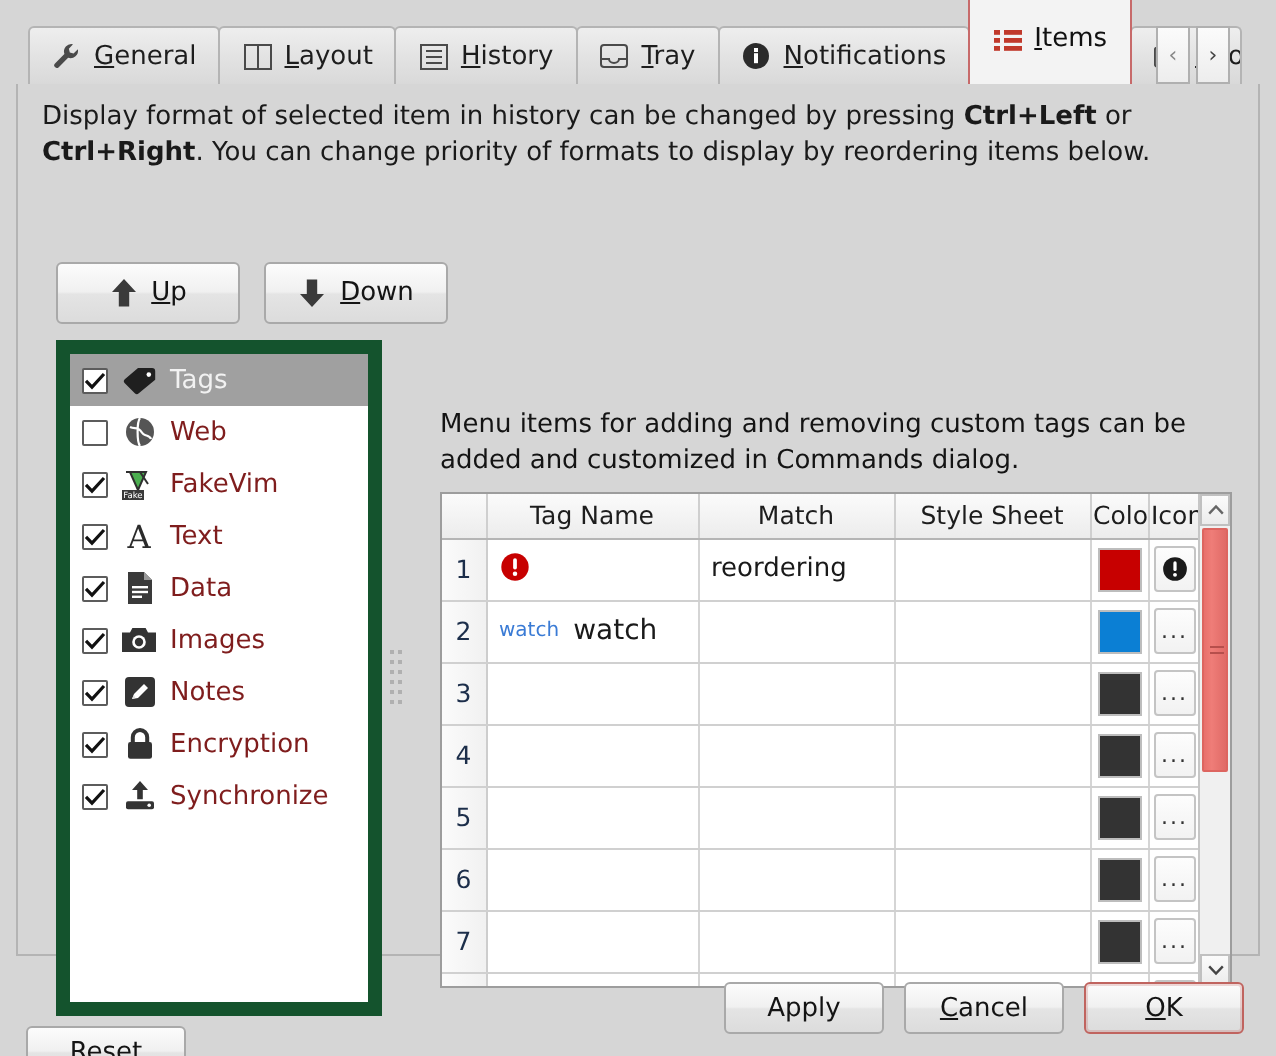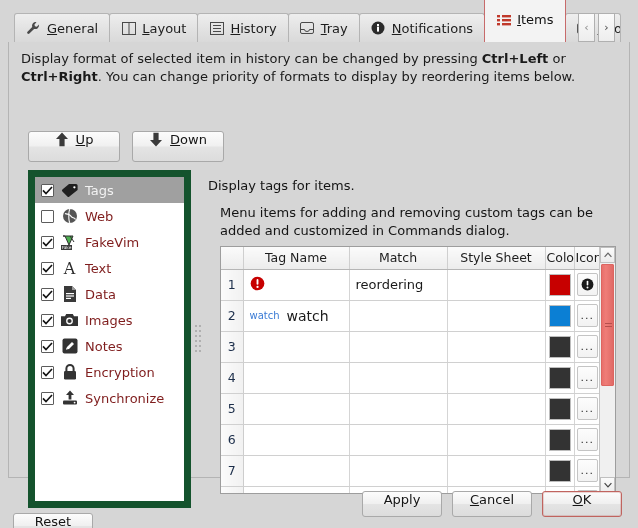--- a/index.html
+++ b/index.html
@@ -107,20 +107,21 @@
 
   
   .btn {
     box-sizing: border-box;
     background: linear-gradient(to bottom,#fcfcfc 0%, #f0f0f0 48%, #e4e4e4 52%, #dcdcdc 100%);
     border: 1px solid #a9a9a9;
     border-radius: 3px;
     font-size: 13px;
     color: #141414;
     display: inline-flex;
+    align-items: center;
     justify-content: center;
     gap: 7px;
     cursor: default;
   }
   .btn u { text-decoration: underline; }
   .updown {
     position: absolute;
     left: 19px; top: 89px;
     display: flex;
     gap: 12px;
@@ -657,21 +658,20 @@
             <i></i>
             <i></i>
             <i></i>
             <i></i>
             <i></i>
             <i></i>
         </div>
       </div>
 
       <div class="rpane">
-        <div class="rp-title">Display tags for items.</div>
         <div class="rp-sub">Menu items for adding and removing custom tags can be added and customized in Commands dialog.</div>
 
         <div class="tablewrap">
           <div class="tblscroll">
             <table class="tags">
               <thead>
                 <tr>
                   <th class="hidx"></th>
                   <th class="hname">Tag Name</th>
                   <th class="hmatch">Match</th>

